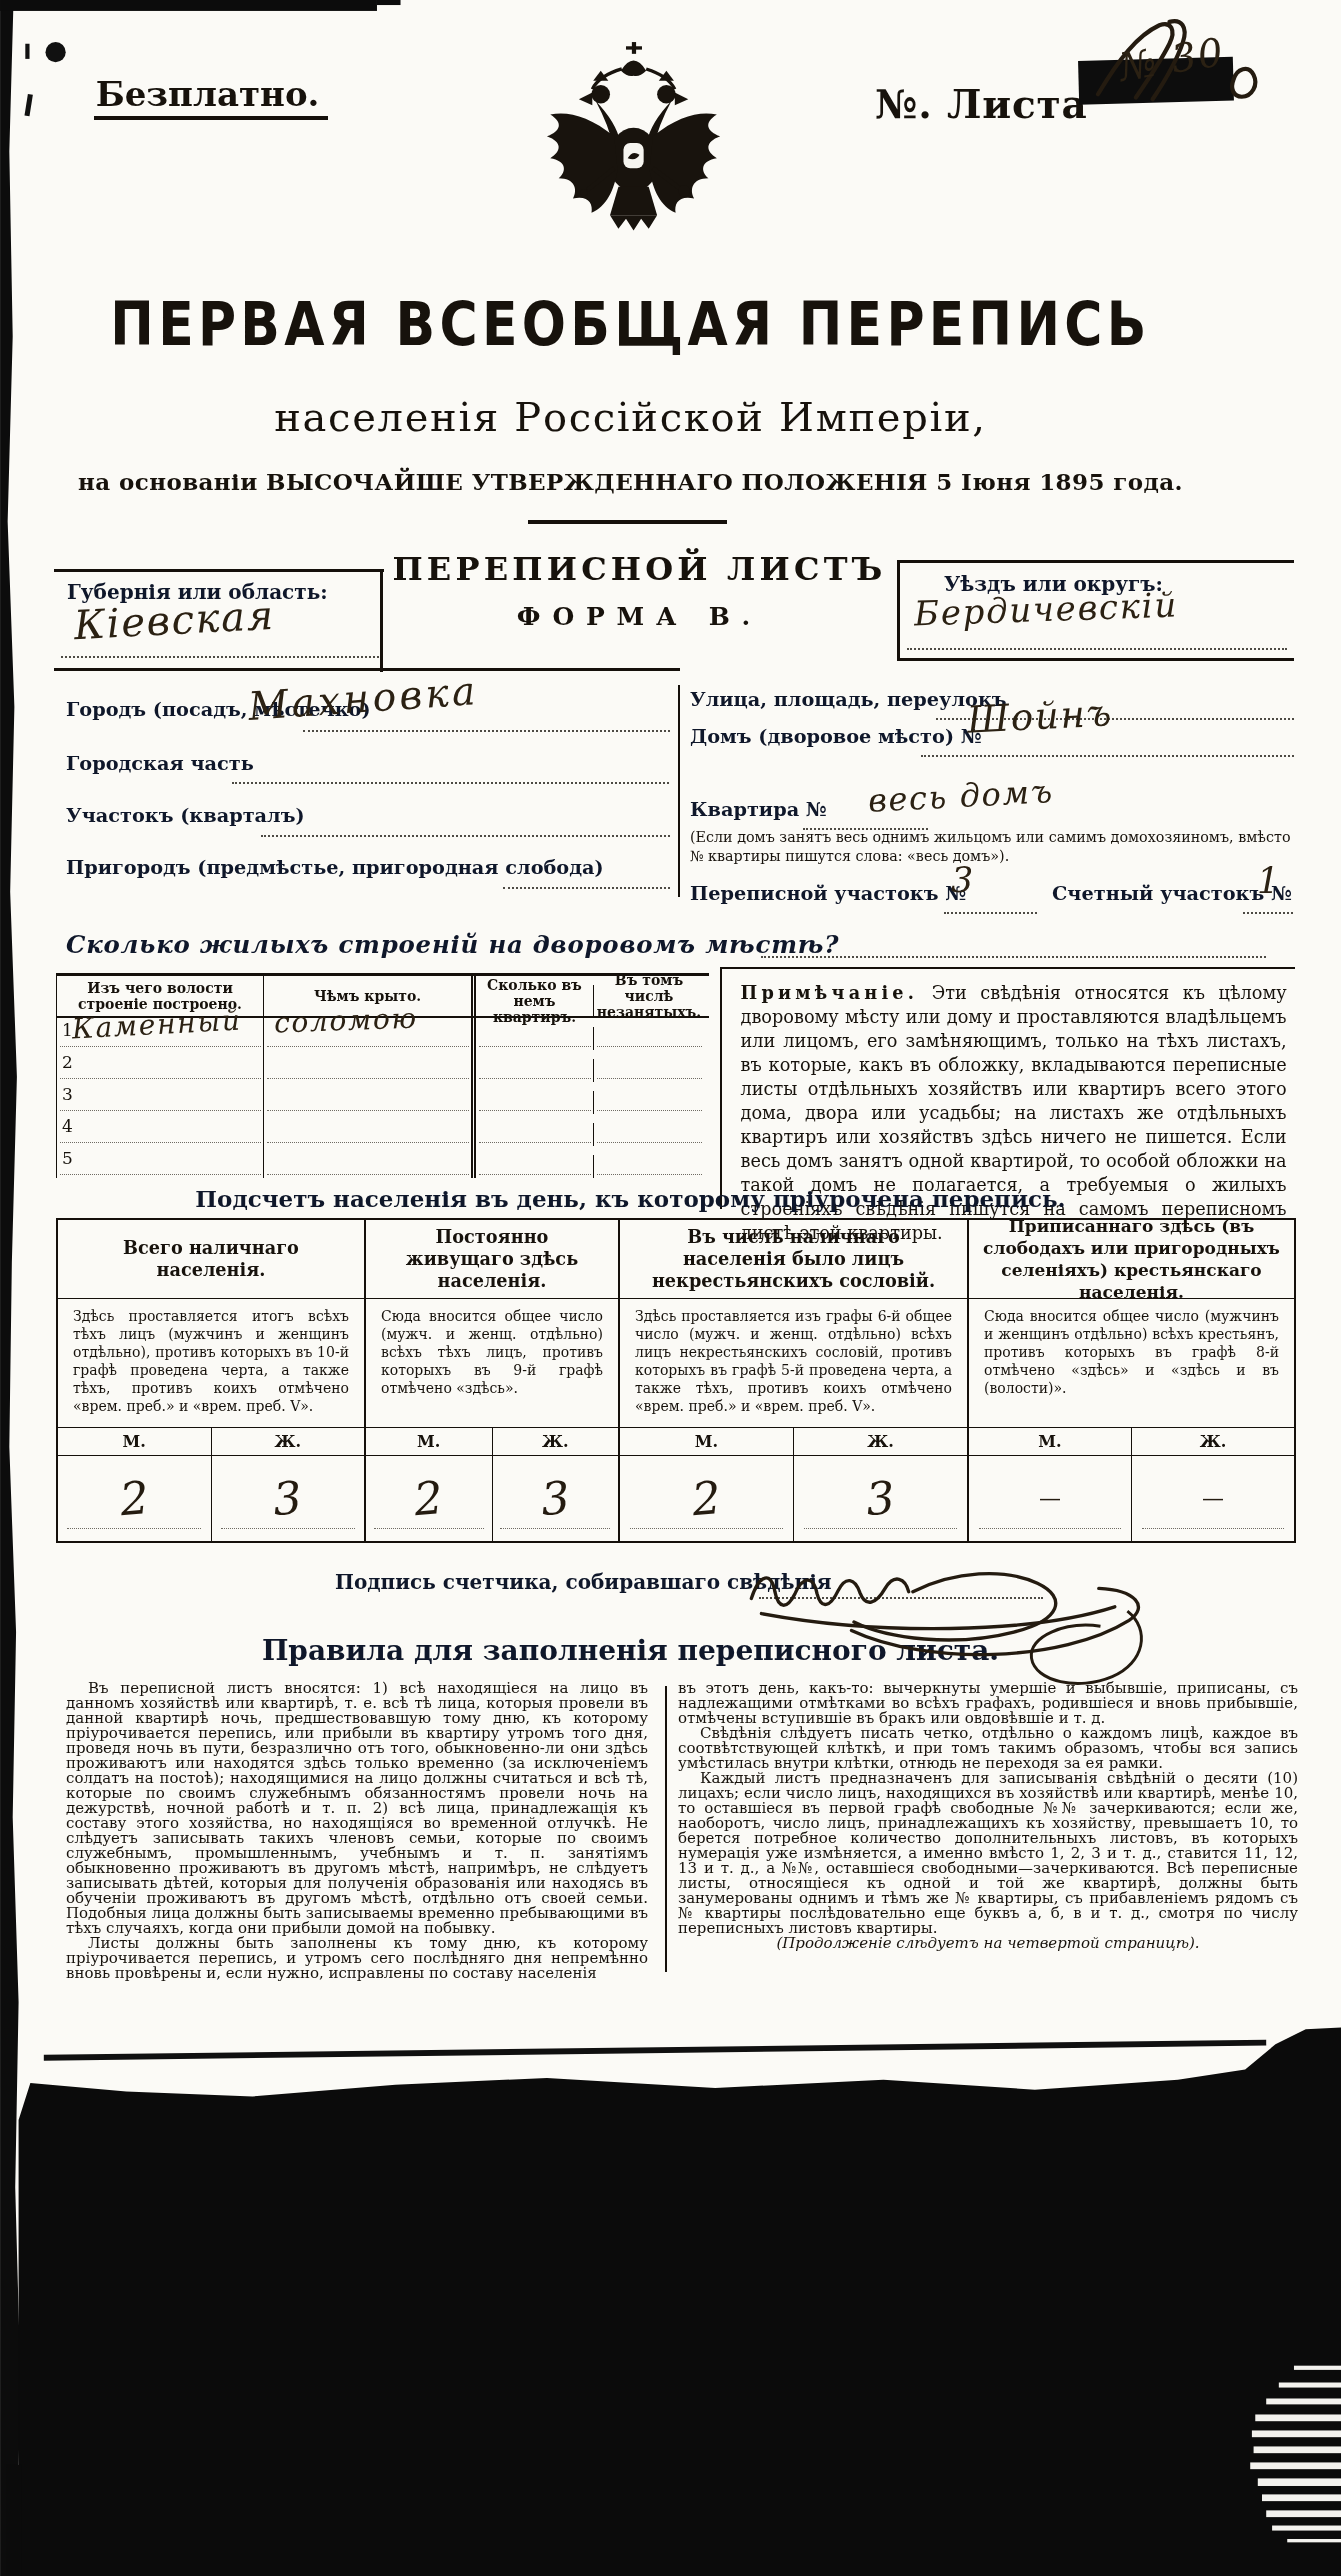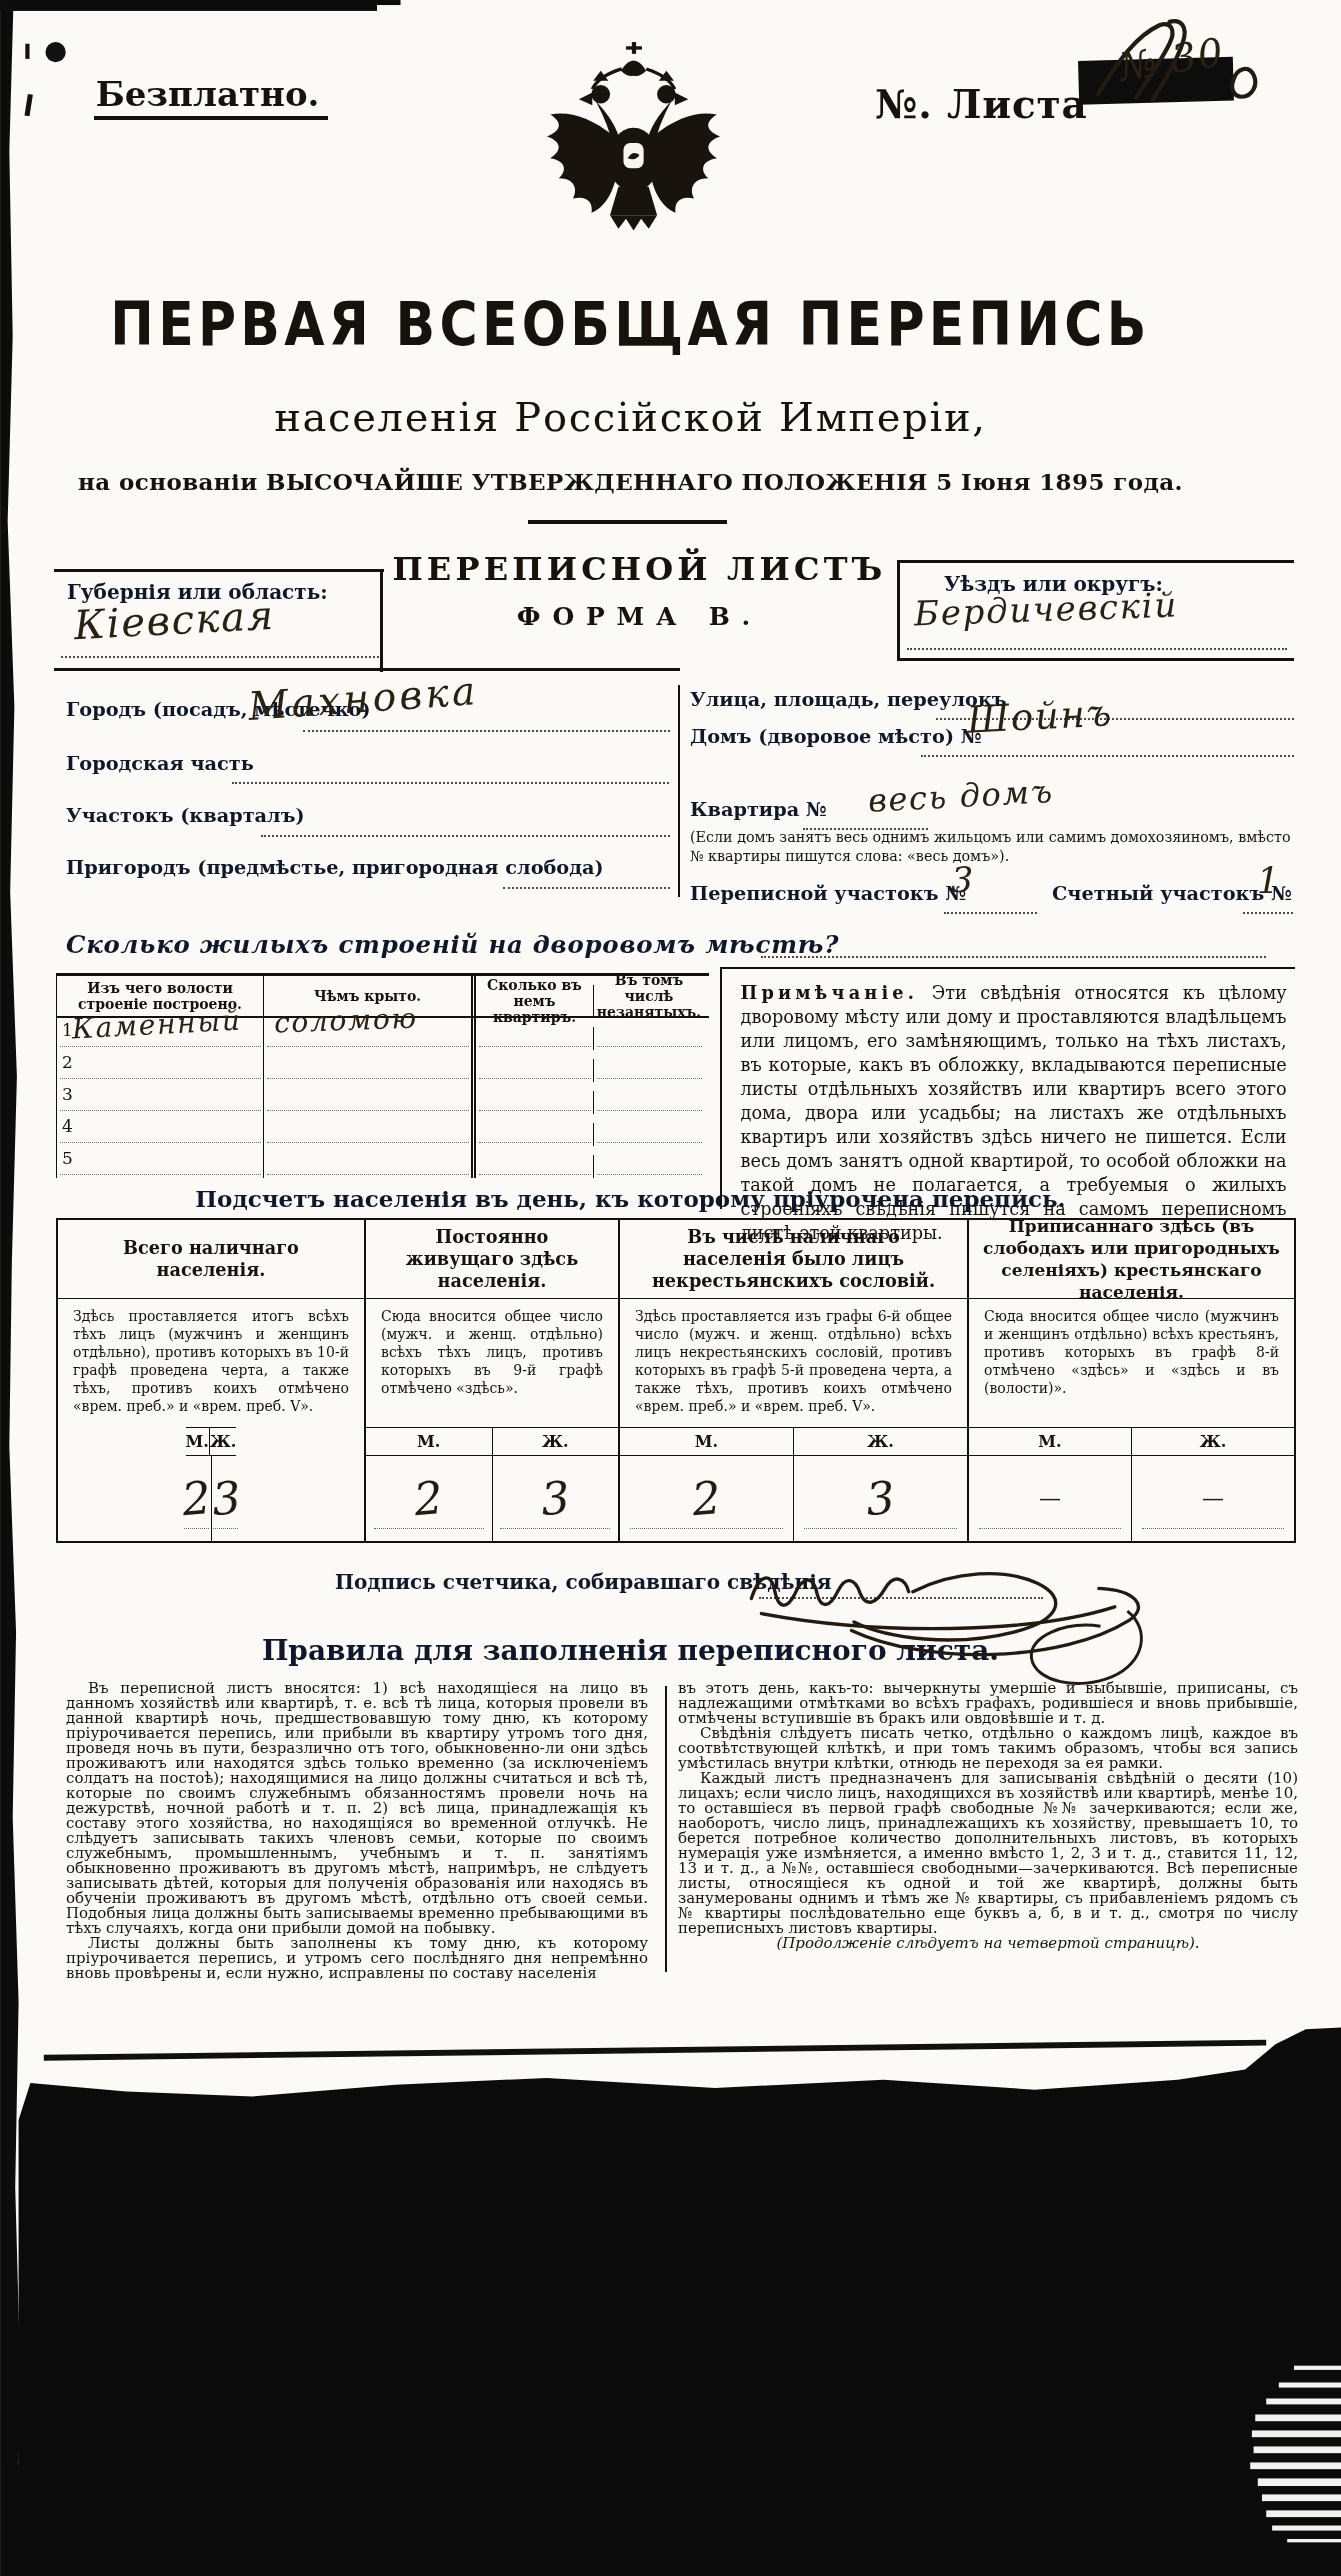--- a/index.html
+++ b/index.html
@@ -44,21 +44,21 @@
   .notebox{position:absolute;left:720px;top:967px;width:575px;height:242px;
            border-left:2.5px solid #15100b;border-top:2.5px solid #15100b;
            padding:11.8px 8.4px 0 18.5px;box-sizing:border-box;
            font-size:17.7px;line-height:24px;text-align:justify;}
   .nt{font-weight:bold;letter-spacing:4.2px;}
   
   .ct{position:absolute;left:56px;top:1218px;width:1240px;height:325px;
       border:2.5px solid #15100b;display:flex;box-sizing:border-box;}
   .ct-col{position:relative;display:flex;flex-direction:column;border-right:2.5px solid #15100b;box-sizing:border-box;}
   .ct-col:last-child{border-right:none;}
-  .cw1{width:308px;align-items:center;}.cw2{width:254px;}.cw3{width:349px;}.cw4{flex:1;}
+  .cw1{width:308px;}.cw2{width:254px;}.cw3{width:349px;}.cw4{flex:1;}
   .ct-title{height:79px;display:flex;align-items:center;justify-content:center;text-align:center;
             font-weight:bold;font-size:17.7px;line-height:22px;padding:3.4px 18.5px;
             border-bottom:1.7px solid #15100b;box-sizing:border-box;}
   .cw4 .ct-title{font-size:17px;padding:3.4px 10px;}
   .ct-desc{height:128px;font-size:14px;line-height:18px;text-align:justify;
            padding:8.4px 15px;box-sizing:border-box;}
   .ct-mzh{height:29px;display:flex;border-top:1.7px solid #15100b;border-bottom:1.7px solid #15100b;box-sizing:border-box;}
   .ct-mzh > div{flex:1;display:flex;align-items:center;justify-content:center;font-size:16px;font-weight:bold;}
   .ct-mzh > div:first-child{border-right:1.7px solid #15100b;}
   .ct-vals{flex:1;display:flex;}

